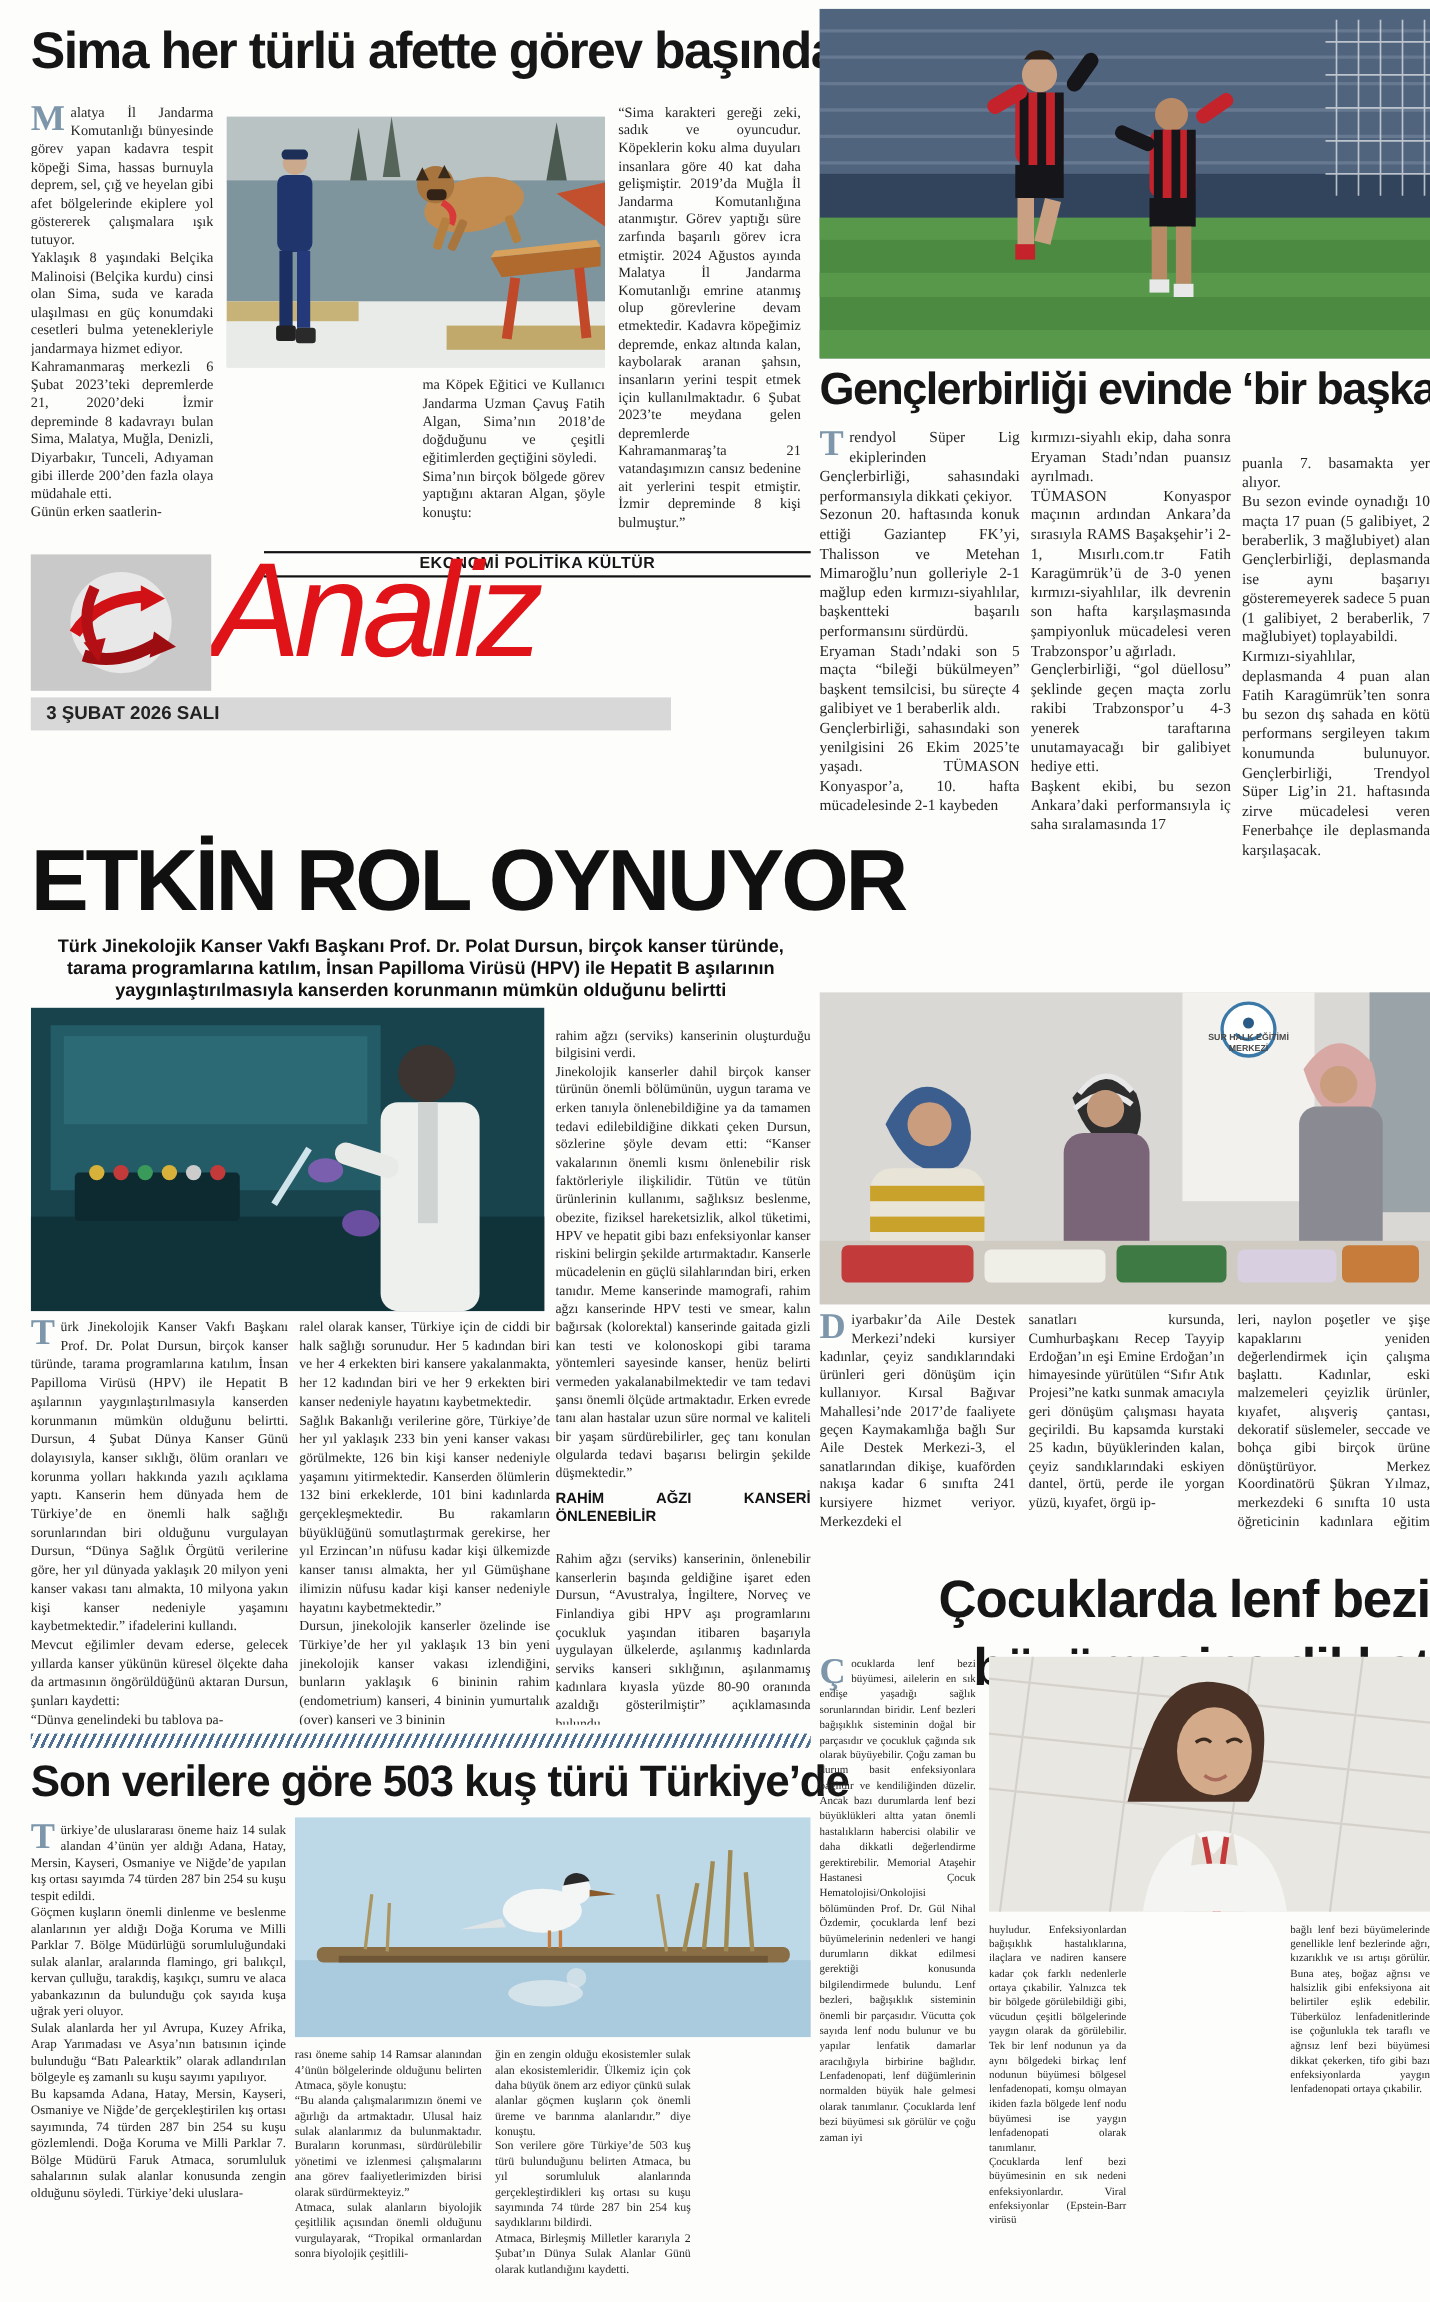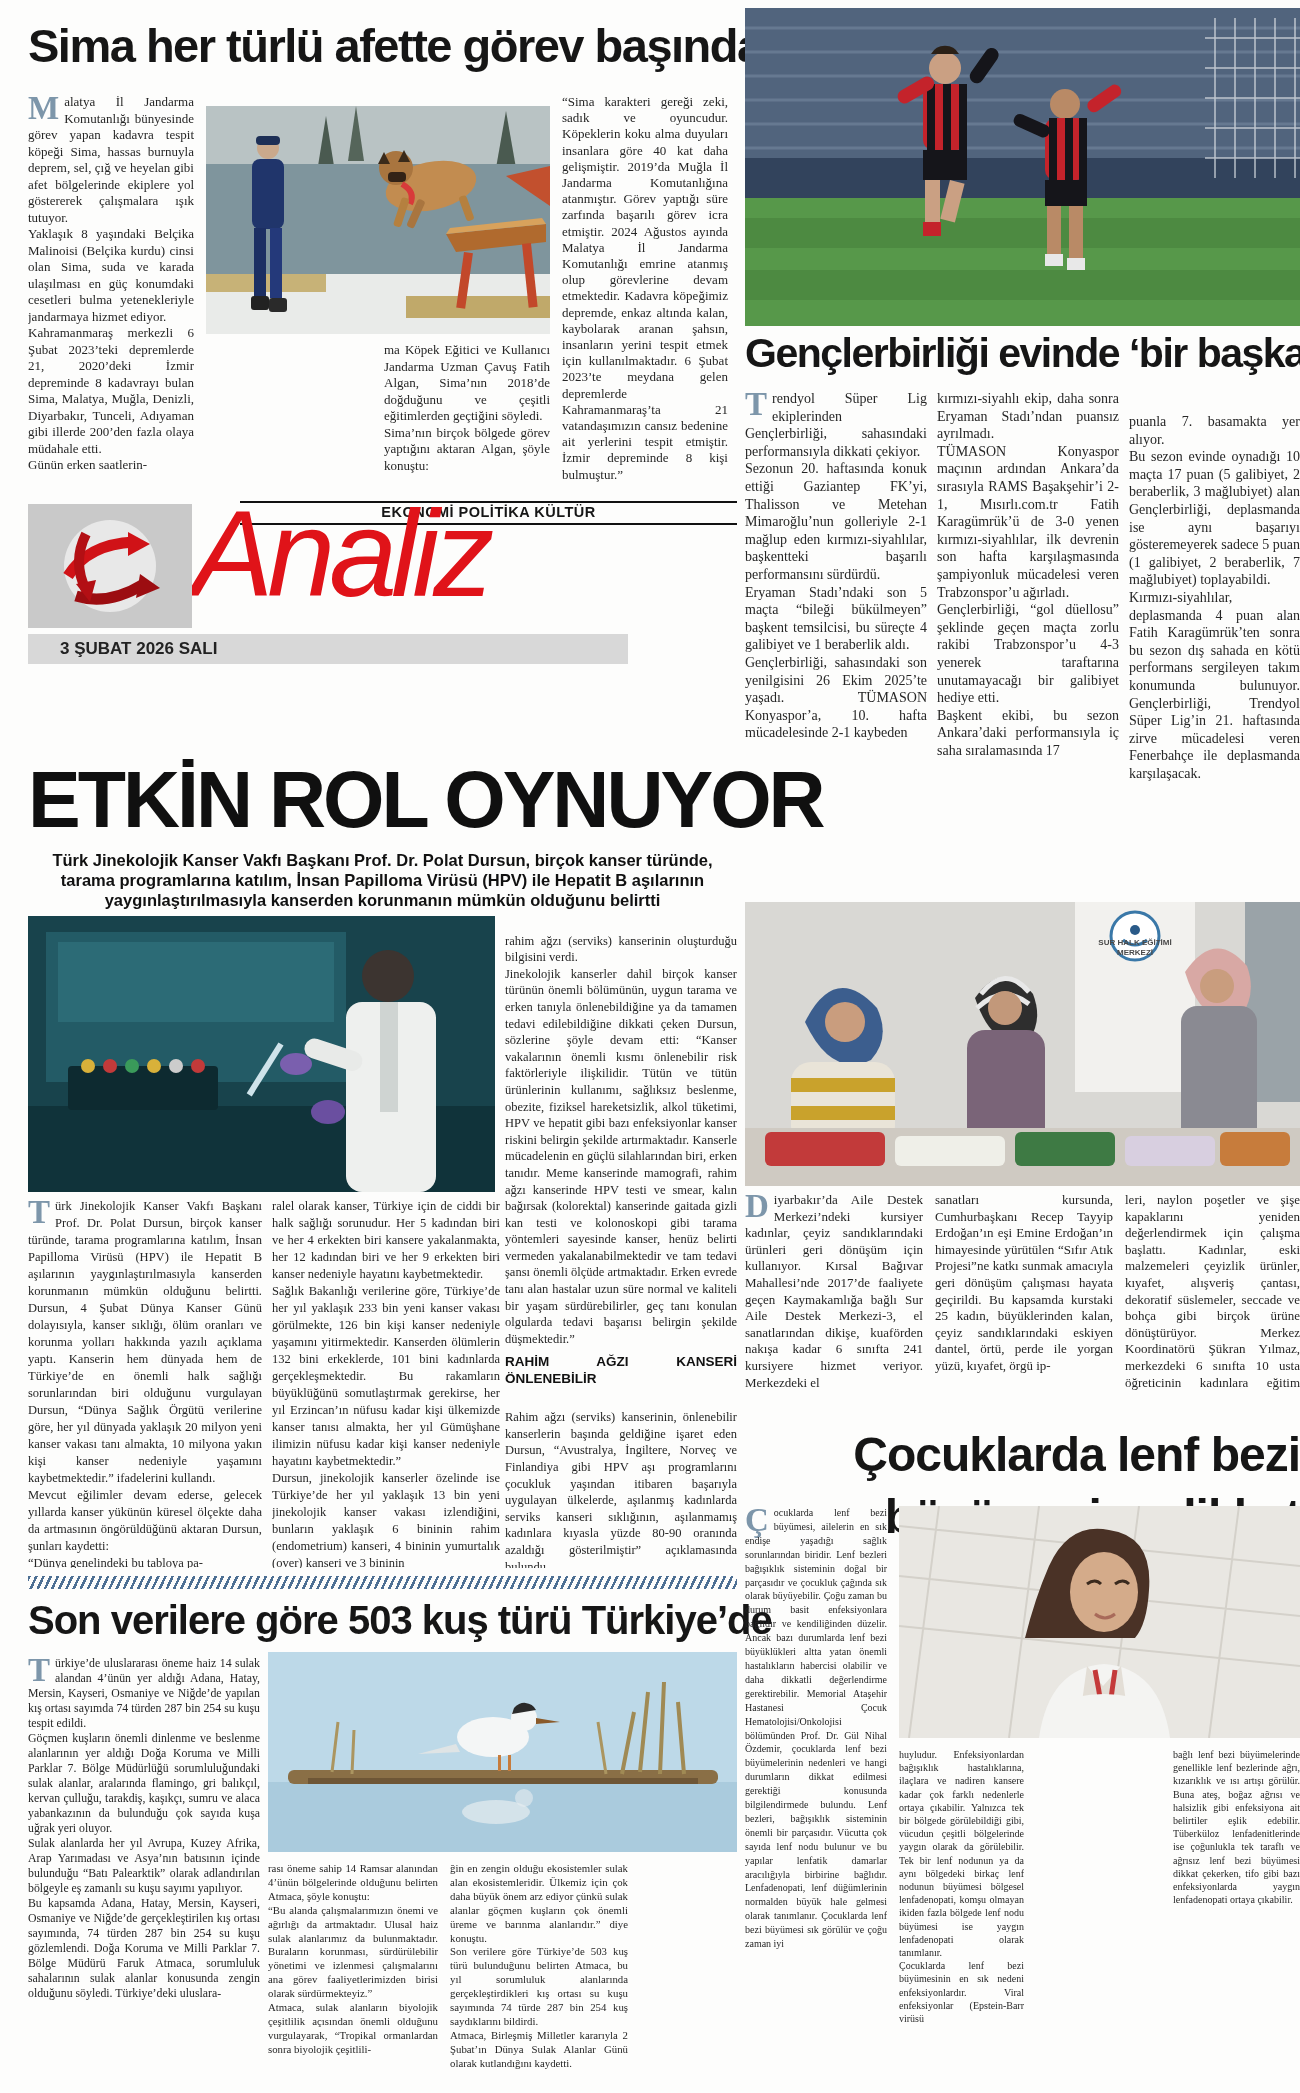--- a/index.html
+++ b/index.html
@@ -80,21 +80,21 @@
       <path d="M58 30 Q44 58 58 86" stroke="#b30f14" stroke-width="10" fill="none"></path>
       <polygon points="48,80 62,98 68,76" fill="#b30f14"></polygon>
     </svg>
   </div>
   <div class="abs hl" style="left:240px;top:501px;width:497px;height:20px;font-size:14.5px;letter-spacing:0.5px;
         text-align:center;border-top:2px solid #111;border-bottom:2px solid #111;line-height:19px;">EKONOMİ POLİTİKA KÜLTÜR</div>
   <div class="abs" style="left:192px;top:484px;width:550px;height:150px;overflow:hidden;
         font-family:'Liberation Sans','DejaVu Sans',sans-serif;font-weight:normal;font-style:italic;
         font-size:122px;line-height:140px;letter-spacing:-6px;color:#e01319;">Analiz</div>
   <div class="abs hl" style="left:28px;top:634px;width:582px;height:30px;background:#d8d8d8;
-        font-size:17px;line-height:30px;padding-left:18px;text-indent:14px;color:#222;">3 ŞUBAT 2026 SALI</div>
+        font-size:17px;line-height:30px;padding-left:0;text-indent:14px;color:#222;">3 ŞUBAT 2026 SALI</div>
 
   <div class="abs bigblack" style="left:28px;top:758px;width:709px;font-size:79px;line-height:84px;white-space:nowrap;">ETKİN ROL OYNUYOR</div>
   <div class="abs deck" style="left:28px;top:850px;width:709px;height:62px;">Türk Jinekolojik Kanser Vakfı Başkanı Prof. Dr. Polat Dursun, birçok kanser türünde, tarama programlarına katılım, İnsan Papilloma Virüsü (HPV) ile Hepatit B aşılarının yaygınlaştırılmasıyla kanserden korunmanın mümkün olduğunu belirtti</div>
 
   <svg class="abs photo" style="left:28px;top:916px;" width="467" height="276" viewBox="0 0 467 276">
     <rect width="467" height="276" fill="#18434c"></rect>
     <rect x="18" y="16" width="300" height="150" fill="#235b66"></rect>
     <rect x="30" y="26" width="276" height="80" fill="#2e6f7a" opacity="0.8"></rect>
     <rect x="0" y="190" width="467" height="86" fill="#10333a"></rect>
 

